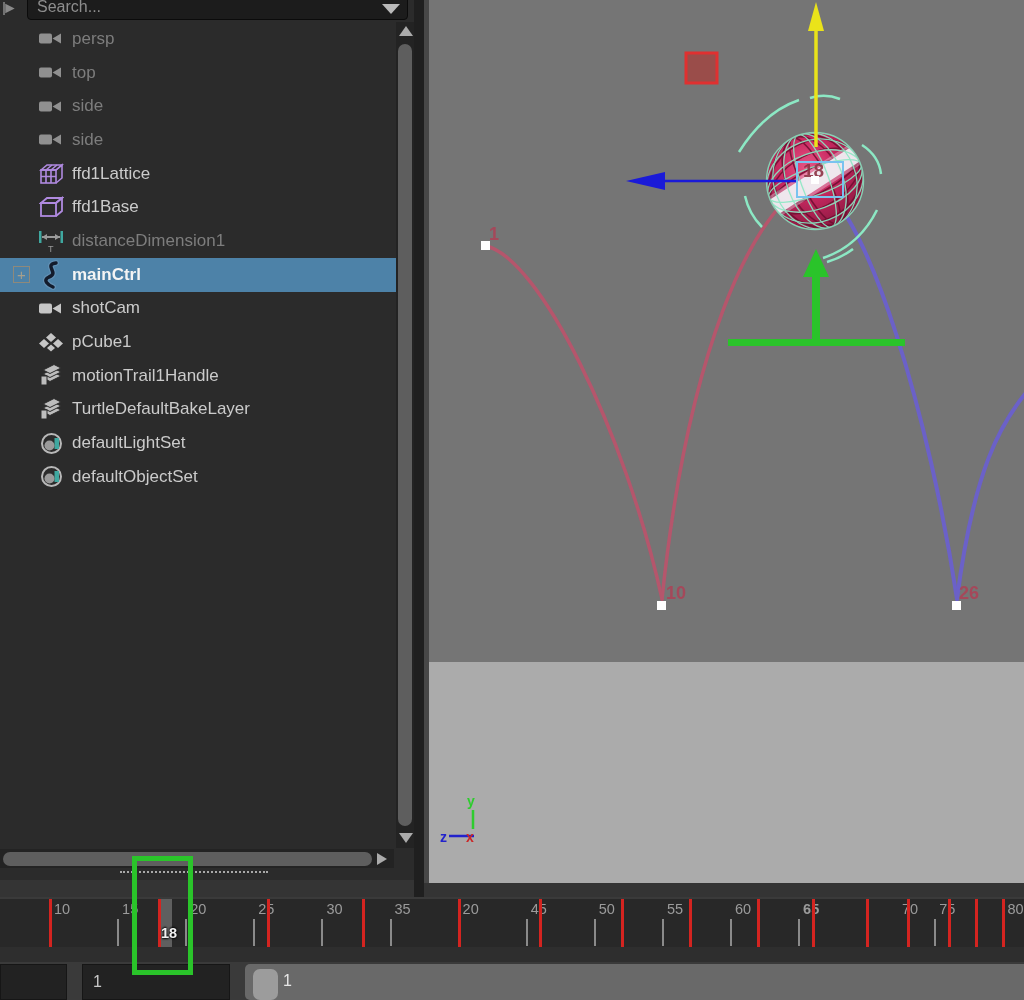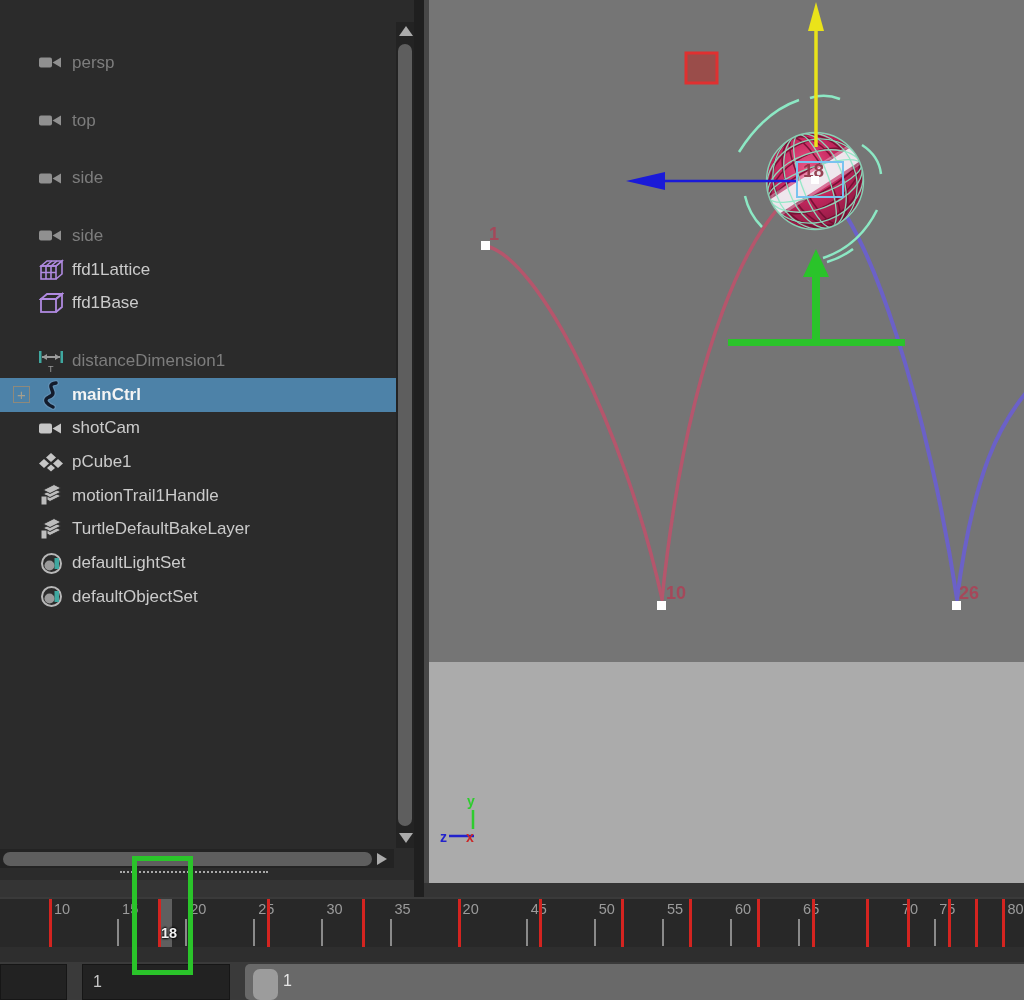--- a/index.html
+++ b/index.html
@@ -14,21 +14,21 @@
   .outliner{position:absolute;left:0;top:0;width:414px;height:880px;background:#2b2b2b;z-index:2;}
   .search-row{position:absolute;left:0;top:0;width:414px;height:21px;}
   .panel-mini-icon{position:absolute;left:2px;top:1px;width:14px;height:15px;color:#8a8a8a;}
   .search-field{position:absolute;left:27px;top:-7px;width:381px;height:27px;background:#1c1c1c;
                 border:1px solid #0b0b0b;border-radius:4px;display:flex;align-items:center;}
   .search-text{color:#8e8e8e;font-size:16px;margin-left:9px;flex:1;}
   .caret-down{width:0;height:0;border-left:9px solid transparent;border-right:9px solid transparent;
               border-top:10px solid #b9b9b9;margin-right:7px;margin-top:4px;}
   .olist{position:absolute;left:0;top:22px;width:396px;height:826px;overflow:hidden;}
   .orow{position:relative;height:33.7px;display:flex;align-items:center;color:#cbcbcb;font-size:17px;}
-  .orow.dimmed{color:#7d7d7d;margin-top:24px;}
+  .orow.dimmed{color:#7d7d7d;}
   .orow.selected{background:#4d82a8;color:#f4f4f4;font-weight:bold;}
   .orow .oicon{width:28px;height:24px;margin-left:37px;display:flex;align-items:center;justify-content:center;color:#c6c6c6;flex:none;}
   .orow.dimmed .oicon{color:#909090;}
   .oicon.purple{color:#b08ae0;}
   .olabel{margin-left:7px;white-space:nowrap;}
   .expander{position:absolute;left:13px;top:8px;width:17px;height:17px;border:1px solid #8e897b;
             color:#a59f8d;font-size:15px;line-height:15px;text-align:center;font-weight:normal;}
   
   .vscroll{position:absolute;left:396px;top:22px;width:18px;height:826px;background:#232323;}
   .vthumb{position:absolute;left:398px;top:44px;width:14px;height:782px;background:#5e5e5e;border-radius:7px;}
@@ -73,20 +73,31 @@
               border:5px solid #2ac42a;z-index:10;}
 </style>
 </head>
 <body>
 
 <div class="stage">
 
   <div class="mid-strip"></div>
 
   <div class="outliner">
+    <div class="search-row">
+      <span class="panel-mini-icon">
+        <svg width="14" height="15" viewBox="0 0 14 15">
+            <path d="M2 1 v13 M4 4 l7 3.5 L4 11 Z" stroke="currentColor" stroke-width="1.5" fill="currentColor"></path>
+          </svg>
+      </span>
+      <div class="search-field">
+        <span class="search-text">Search...</span>
+        <span class="caret-down"></span>
+      </div>
+    </div>
 
     <div class="olist" id="outliner-list">
         <div class="orow dimmed">
           <span class="oicon">
             <svg width="26" height="17" viewBox="0 0 26 17">
               <rect x="1" y="3.5" width="13" height="10" rx="2" fill="currentColor"></rect>
               <polygon points="23,3.5 23,13.5 14.5,8.5" fill="currentColor"></polygon>
             </svg>
           </span>
           <span class="olabel">persp</span>
@@ -360,21 +371,21 @@
       <span class="tick-label" style="left: 462.6px;">20</span>
       <div class="tick-gray" style="left: 525.7px;"></div>
       <span class="tick-label" style="left: 530.7px;">45</span>
       <div class="tick-gray" style="left: 593.8px;"></div>
       <span class="tick-label" style="left: 598.8px;">50</span>
       <div class="tick-gray" style="left: 661.9px;"></div>
       <span class="tick-label" style="left: 666.9px;">55</span>
       <div class="tick-gray" style="left: 730px;"></div>
       <span class="tick-label" style="left: 735px;">60</span>
       <div class="tick-gray" style="left: 798.1px;"></div>
-      <span class="tick-label" style="left: 803.1px;">65</span>
+      <span class="tick-label" style="left: 803.1px; font-weight: bold;">65</span>
       <div class="tick-gray" style="left: 866.2px;"></div>
       <span class="tick-label" style="left: 902px;">70</span>
       <div class="tick-gray" style="left: 934.3px;"></div>
       <span class="tick-label" style="left: 939.3px;">75</span>
       <div class="tick-gray" style="left: 1002.4px;"></div>
       <span class="tick-label" style="left: 1007.4px;">80</span>
       <div class="tick-red" style="left: 49px;"></div>
       <div class="tick-red" style="left: 157.96px;"></div>
       <div class="tick-red" style="left: 266.92px;"></div>
       <div class="tick-red" style="left: 362.26px;"></div>

